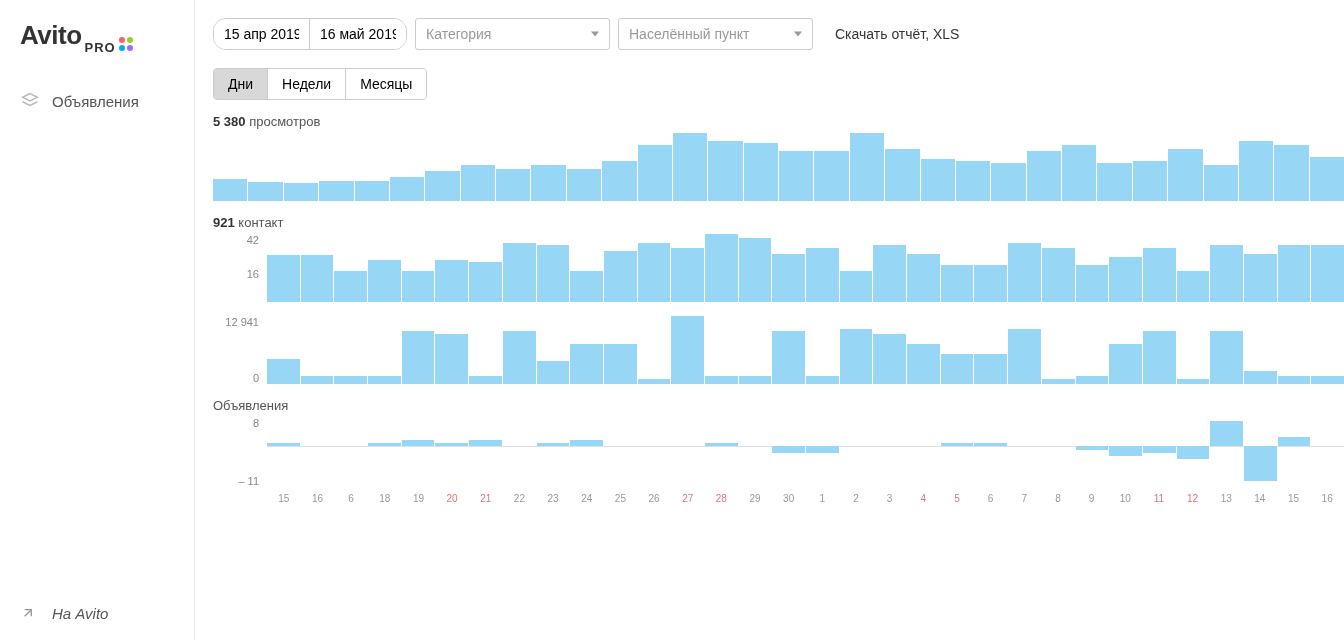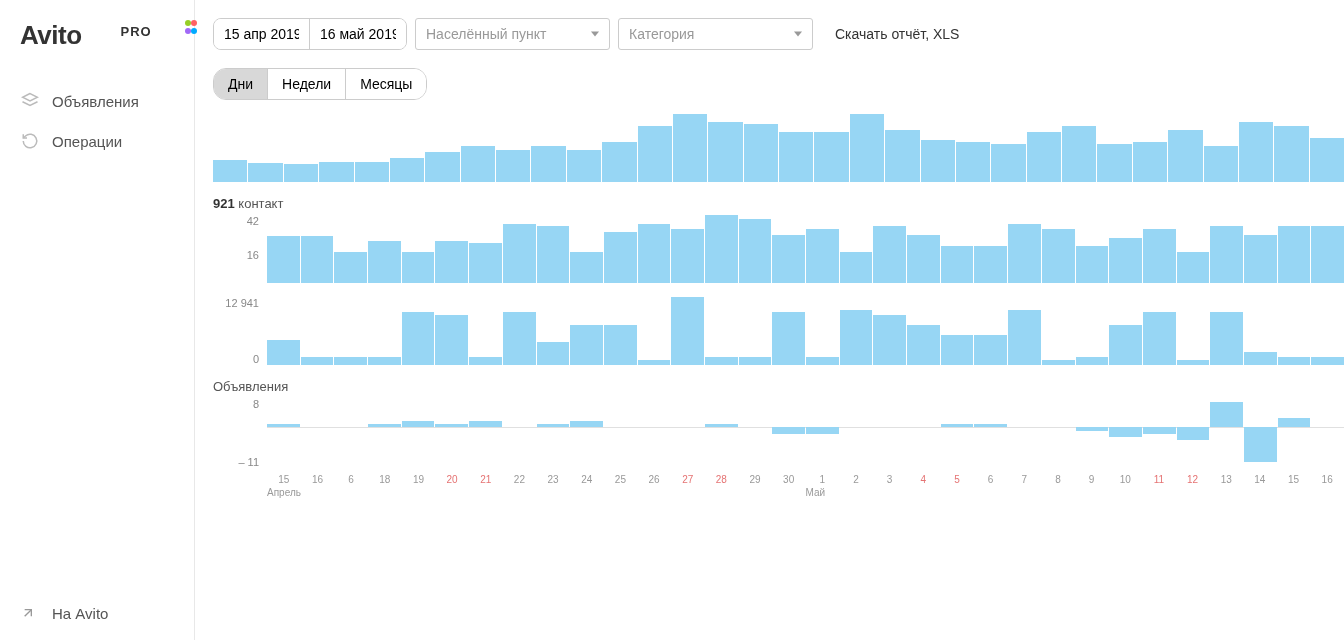--- a/index.html
+++ b/index.html
@@ -1,43 +1,43 @@
 <!DOCTYPE html>
 <html><head>
 <meta charset="utf-8">
 <style>
 * { margin:0; padding:0; box-sizing:border-box; font-family:-apple-system,BlinkMacSystemFont,'Segoe UI',Arial,sans-serif; }
 body { background:#fff; color:#333; width:1344px; height:640px; overflow:hidden; display:flex; }
 .sidebar { width:195px; background:#fff; border-right:1px solid #e8e8e8; display:flex; flex-direction:column; padding-top:10px; }
-.logo { padding:10px 20px 20px; font-size:26px; font-weight:700; letter-spacing:-0.5px; display:flex; align-items:flex-start;gap:36px; }
+.logo { padding:10px 20px 20px; font-size:26px; font-weight:700; letter-spacing:-0.5px; display:flex; align-items:flex-end; }
 .logo-av { font-weight:900; }
 .logo-pro { font-size:13px; font-weight:700; margin-left:3px; letter-spacing:1px; position:relative; top:4px; }
 .logo-dots { display:inline-block; width:14px; height:14px; position:relative; top:0; margin-left:3px; }
 .logo-dots span { position:absolute; width:6px; height:6px; border-radius:50%; }
 .d1 { background:#ff6163; top:0; left:0; }
 .d2 { background:#97cf26; top:0; right:0; }
 .d3 { background:#00aaff; bottom:0; left:0; }
 .d4 { background:#a169f7; bottom:0; right:0; }
 .nav { flex:1; padding-top:10px; }
 .nav-item { display:flex; align-items:center; padding:10px 20px; font-size:15px; color:#555; cursor:pointer; }
 .nav-item.active { color:#0091d9; }
 .nav-item .ico { width:20px; height:20px; margin-right:12px; display:flex; align-items:center; justify-content:center; }
-.nav-bottom { padding:18px 20px; display:flex; align-items:flex-start; font-size:15px; color:#555; cursor:pointer; }
+.nav-bottom { padding:18px 20px; display:flex; align-items:flex-start; font-size:15px; color:#555; cursor:pointer;font-style:italic; }
 .nav-bottom .ico { width:20px; margin-right:12px; }
 .main { flex:1; padding:18px 0 0 18px; overflow:hidden; }
 .top-row { display:flex; align-items:center; gap:8px; }
-.date-group { display:flex; border:1px solid #ccc; border-radius:8px; overflow:hidden; }
+.date-group { display:flex; border:1px solid #ccc; border-radius:13px; overflow:hidden; }
 .date-group input { border:none; padding:7px 10px; font-size:14px; width:96px; text-align:center; outline:none; }
 .date-group input:first-child { border-right:1px solid #ccc; }
 .sel { border:1px solid #ccc; border-radius:3px; padding:7px 28px 7px 10px; font-size:14px; color:#999; background:#fff; position:relative; width:195px; cursor:pointer; }
 .sel::after { content:""; position:absolute; right:10px; top:50%; width:0; height:0; border-left:4px solid transparent; border-right:4px solid transparent; border-top:5px solid #999; transform:translateY(-50%); }
 .dl-link { margin-left:14px; font-size:14px; color:#333; cursor:pointer; }
 .range-links { margin-top:8px; font-size:13px; color:#888; letter-spacing:0; }
 .range-links span { margin-right:10px; cursor:pointer; }
-.seg { display:inline-flex; border:1px solid #ccc; border-radius:13px; overflow:hidden; margin-top:18px;align-items:flex-end; }
+.seg { display:inline-flex; border:1px solid #ccc; border-radius:4px; overflow:hidden; margin-top:18px;align-items:flex-end; }
 .seg button { border:none; background:#fff; padding:7px 14px; font-size:14px; cursor:pointer; border-right:1px solid #ccc; }
 .seg button:last-child { border-right:none; }
 .seg button.active { background:#d8d8d8; }
 .section { margin-top:14px; }
 .sec-title { font-size:13px; font-weight:700; }
 .sec-title .thin { font-weight:400; color:#555; }
 .chart-row { display:flex; margin-top:4px; }
 .yaxis { width:54px; display:flex; flex-direction:column; justify-content:space-between; align-items:flex-end; padding-right:8px; font-size:11px; color:#888; }
 .chart { flex:1; display:flex; align-items:stretch; gap:1px; position:relative; }
 .bar { flex:1; display:flex; flex-direction:column; justify-content:flex-end; }
@@ -68,58 +68,50 @@
   <div class="nav">
     <div class="nav-item">
       <span class="ico">
           <svg width="18" height="18" viewBox="0 0 24 24" fill="none" stroke="#bbb" stroke-width="2">
             <polygon points="12 2 2 7 12 12 22 7 12 2"></polygon>
             <polyline points="2 13 12 18 22 13"></polyline>
           </svg>
         </span>
       <span>Объявления</span>
     </div>
-    <div class="nav-item">
-      <span class="ico">
-          <svg width="18" height="18" viewBox="0 0 24 24" fill="none" stroke="#bbb" stroke-width="2">
-            <path d="M3 12a9 9 0 1 0 3-6.7L3 8"></path>
-            <polyline points="3 3 3 8 8 8"></polyline>
-          </svg>
-        </span>
-      <span>Операции</span>
-    </div>
   </div>
   <div class="nav-bottom">
     <span class="ico">
         <svg width="16" height="16" viewBox="0 0 24 24" fill="none" stroke="#999" stroke-width="2">
           <path d="M7 17L17 7"></path>
           <path d="M7 7h10v10"></path>
         </svg>
       </span>
     <span>На Avito</span>
   </div>
 </div>
 
 <div class="main">
   <div class="top-row">
     <div class="date-group">
       <input value="15 апр 2019" style="">
       <input value="16 май 2019" style="">
     </div>
+    <div class="sel">Категория</div>
     <div class="sel">Населённый пункт</div>
-    <div class="sel">Категория</div>
     <span class="dl-link">Скачать отчёт, XLS</span>
   </div>
   <div class="seg">
     <button class="active">Дни</button>
     <button>Недели</button>
     <button>Месяцы</button>
   </div>
 
   <div class="section">
+    <div class="sec-title"><span>5 380</span> <span class="thin">просмотров</span></div>
     <div class="chart-row">
       <div class="chart" id="chart-views" style="height:68px;">
           <div class="bar">
             <div style="height: 22px;"></div>
           </div>
           <div class="bar">
             <div style="height: 19px;"></div>
           </div>
           <div class="bar">
             <div style="height: 18px;"></div>
@@ -569,18 +561,13 @@
       <span>8</span>
       <span>9</span>
       <span>10</span>
       <span class="we">11</span>
       <span class="we">12</span>
       <span>13</span>
       <span>14</span>
       <span>15</span>
       <span>16</span>
     </div>
-  <div class="month-labels">
-    <span style="flex:0 0 4%">Апрель</span>
-    <span style="flex:0 0 46%"></span>
-    <span style="flex:0 0 50%;text-align:left">Май</span>
-  </div>
 </div>
 
 </body></html>

